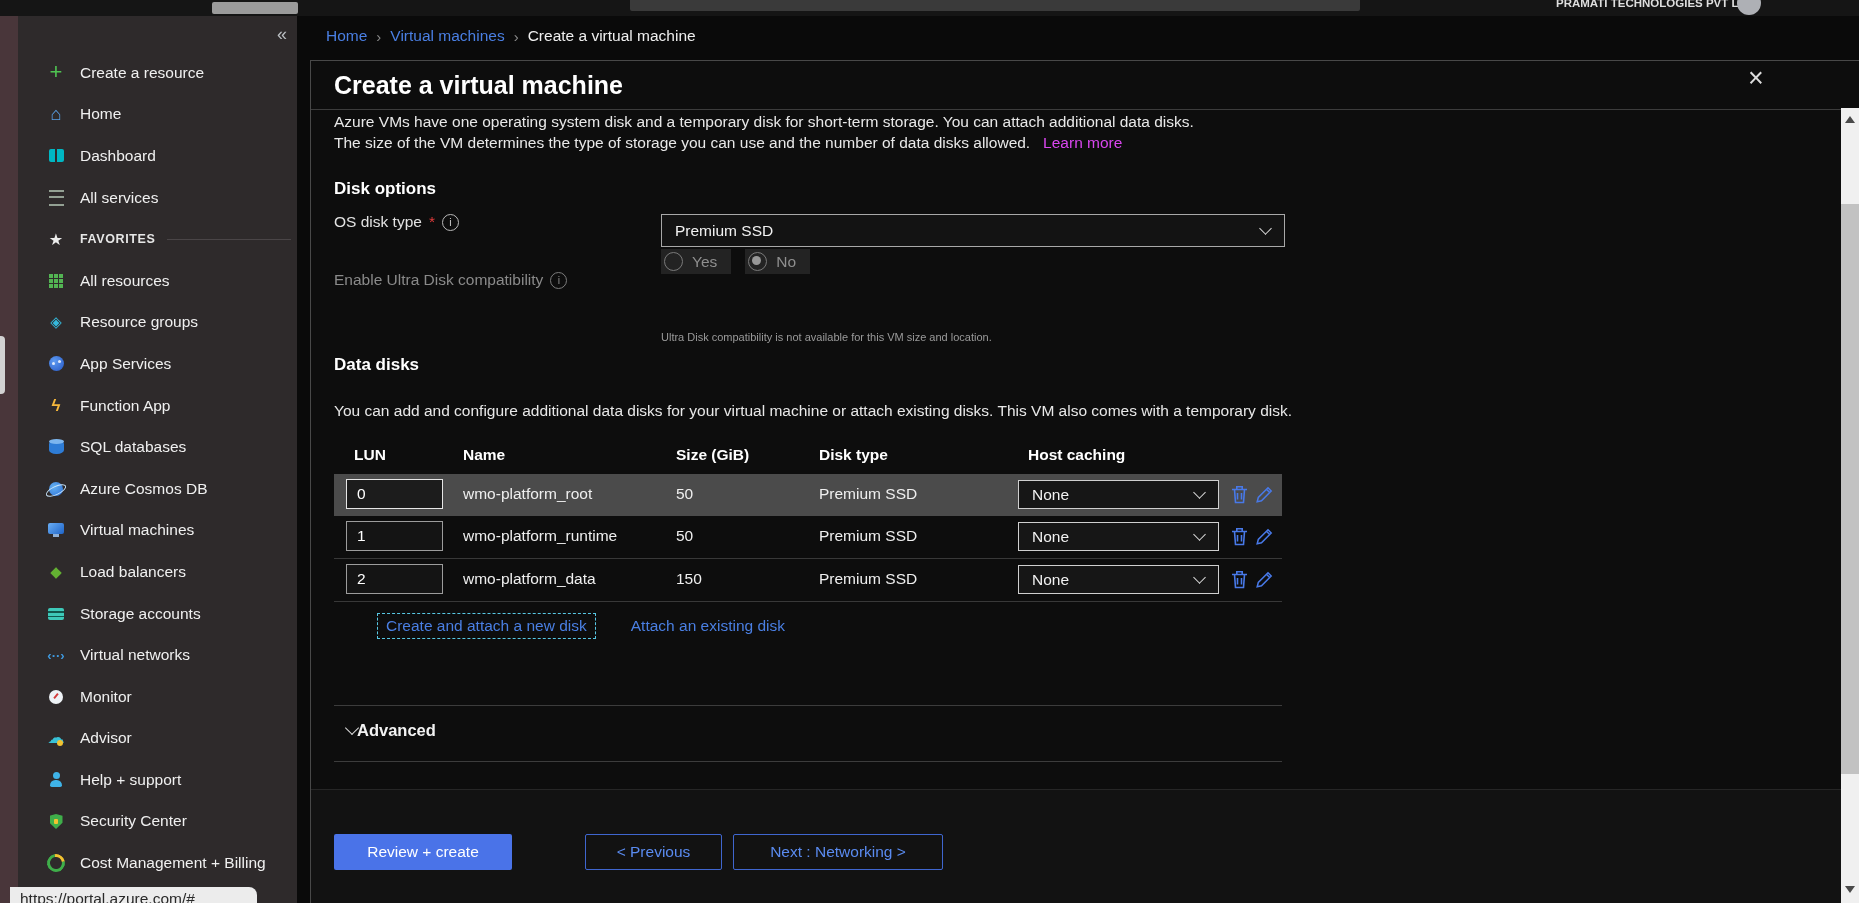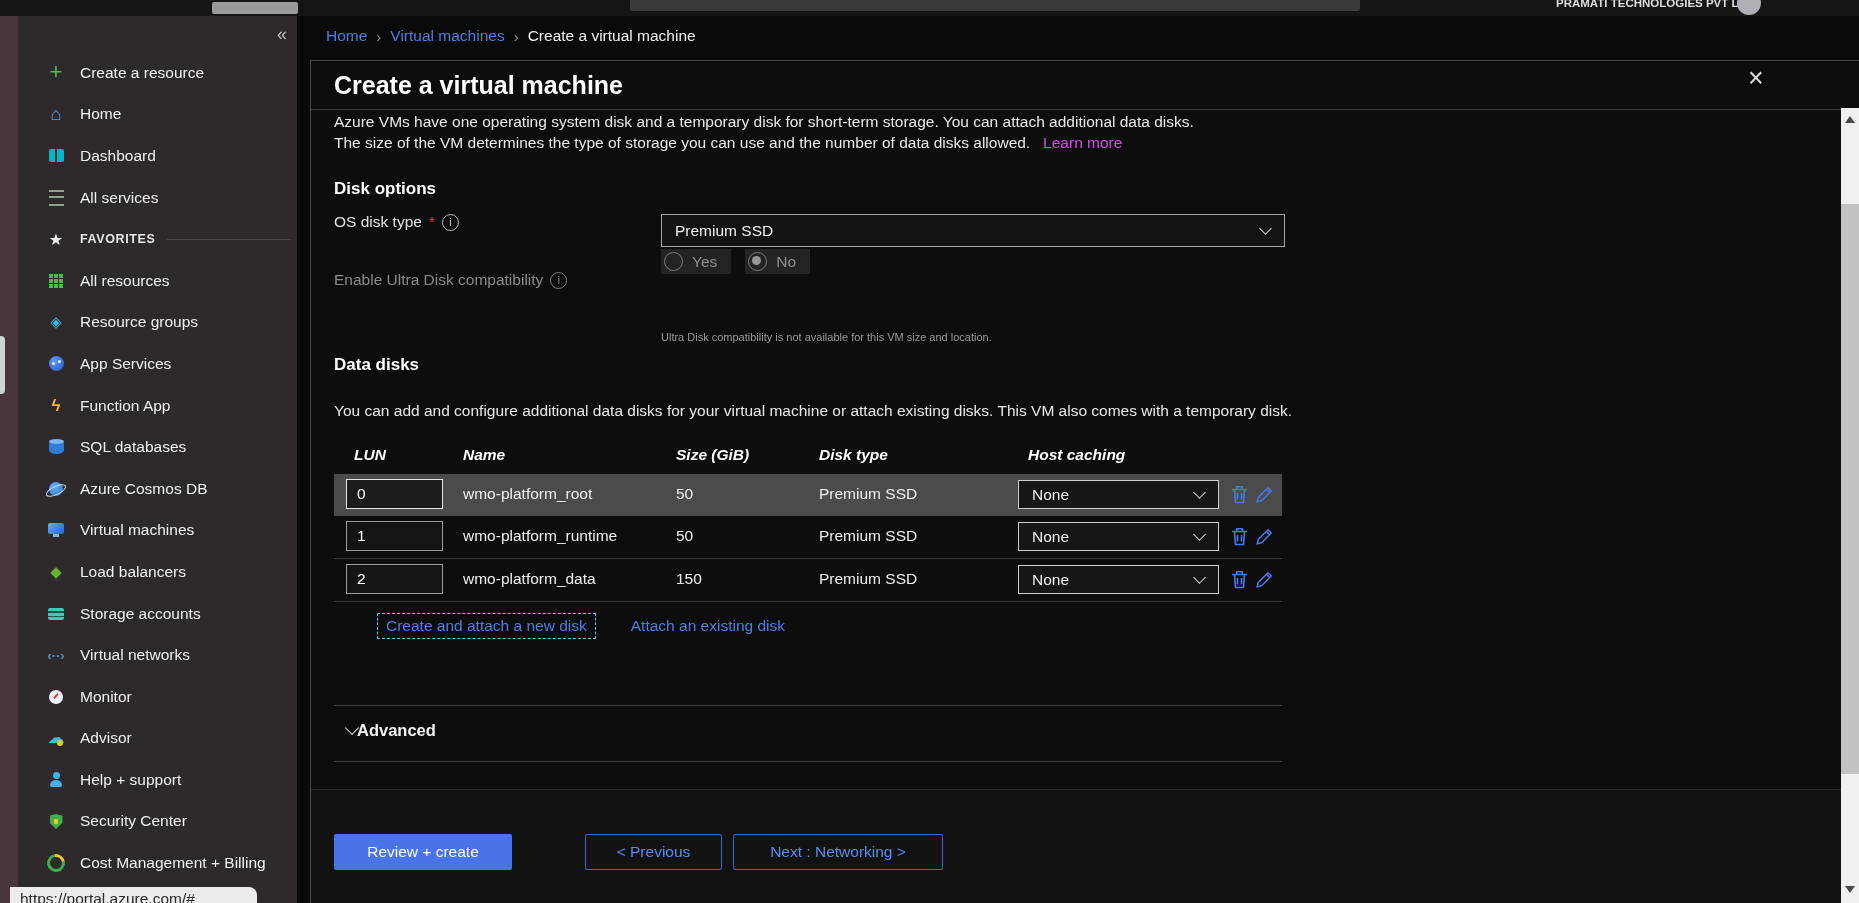--- a/index.html
+++ b/index.html
@@ -77,21 +77,21 @@
   .os-dd{position:absolute;left:350px;top:153px;width:622px;height:31px;}
   .radios{position:absolute;left:350px;top:188px;display:flex;gap:14px;}
   .pill{display:flex;align-items:center;gap:9px;background:#232323;padding:3px 14px 3px 3px;cursor:pointer;}
   .radio{width:19px;height:19px;border:1.5px solid #7a7a7a;border-radius:50%;box-sizing:border-box;}
   .radio.sel::after{content:"";display:block;width:9px;height:9px;border-radius:50%;background:#979797;margin:3.2px;}
   .pill span{font-size:15.5px;color:#8f8f8f;}
   .note{position:absolute;left:350px;top:250px;font-size:11px;color:#9a9a9a;margin-top:20px;}
   .dd-desc{position:absolute;left:23px;top:338px;width:965px;font-size:15.5px;line-height:24px;color:#e8e8e8;}
   
   .tbl{position:absolute;left:23px;top:375px;width:948px;}
-  .thead{position:relative;height:38px;font-size:15.5px;font-weight:600;color:#fff;font-style:italic;}
+  .thead{position:relative;height:38px;font-size:15.5px;font-weight:600;color:#fff;}
   .thead span{position:absolute;top:10px;}
   .th-lun{left:20px;}.th-name{left:129px;}.th-size{left:342px;}.th-disk{left:485px;}.th-host{left:694px;}
   .row{position:relative;height:42px;border-bottom:1px solid #383838;font-size:15.5px;}
   .row.hl{background:#4b4b4b;border-bottom:none;}
   .lun-input{position:absolute;left:12px;top:5px;width:97px;height:30px;box-sizing:border-box;background:#141414;border:1px solid #9c9c9c;color:#fff;font-size:15.5px;padding:0 0 0 10px;font-family:"Liberation Sans",sans-serif;}
   .row.hl .lun-input{border-color:#e6e6e6;background:#1c1c1c;}
   .cell{position:absolute;top:11px;color:#efefef;}
   .c-name{left:129px;}.c-size{left:342px;}.c-disk{left:485px;}
   .hc-dd{position:absolute;left:684px;top:6px;width:201px;height:29px;box-sizing:border-box;border-color:#cfcfcf;background:#161616;}
   .rico{position:absolute;top:11px;width:20px;height:20px;cursor:pointer;}

